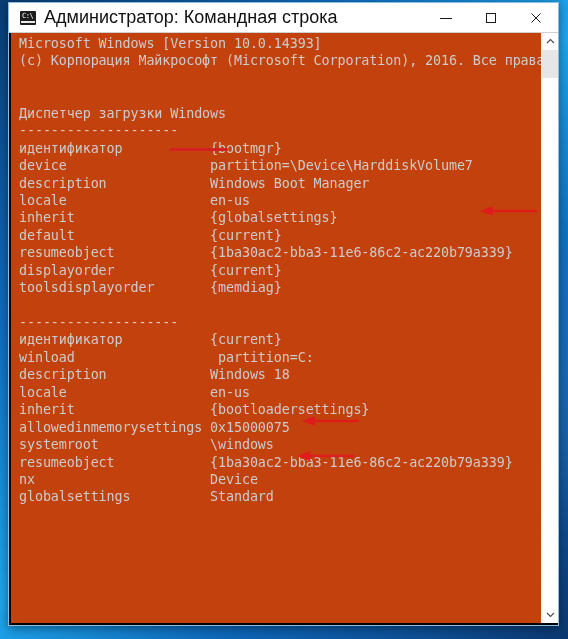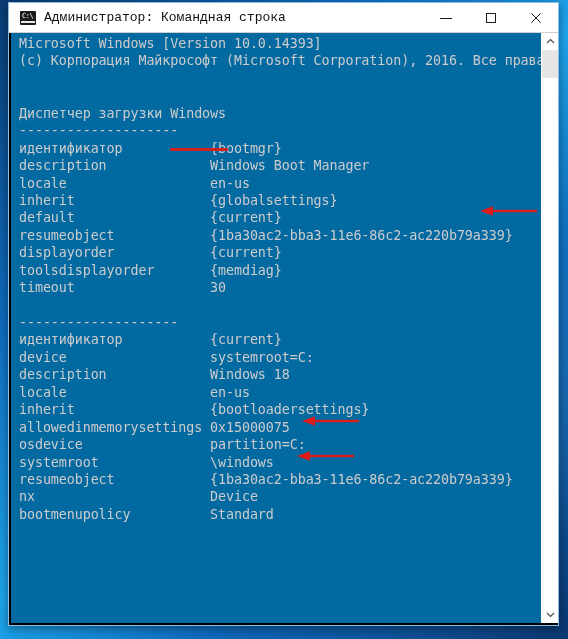--- a/index.html
+++ b/index.html
@@ -75,22 +75,22 @@
     letter-spacing: -0.5px;
   }
   .title-icon .bar {
     position: absolute;
     left: 1px; right: 1px;
     bottom: 2px;
     height: 2px;
     background: #e8e8e8;
   }
   .title-text {
-    font-family: Liberation Mono, monospace;
-    font-size: 13px;
+    font-family: Liberation Sans, sans-serif;
+    font-size: 18px;
     color: #111111;
     white-space: nowrap;
     flex: 1 1 auto;
   }
   .win-controls {
     display: flex;
     align-items: stretch;
     height: 29px;
     flex: 0 0 auto;
   }
@@ -115,21 +115,21 @@
     box-sizing: border-box;
   }
   .console-border-l {
     width: 2px;
     background: #000000;
     flex: 0 0 auto;
   }
   .console-text {
     flex: 1 1 auto;
     position: relative;
-    background: #0369a1;
+    background: #c2410c;
     overflow: hidden;
     padding-top: 2px;
   }
   .line {
     position: relative;
     height: 17.45px;
     line-height: 17.45px;
     white-space: pre;
     font-family: "DejaVu Sans Mono", monospace;
     font-size: 13.4px;
@@ -229,41 +229,40 @@
 
       <div class="console-text" id="console-text">
 
         <div class="line">Microsoft Windows [Version 10.0.14393]</div>
           <div class="line">(c) Корпорация Майкрософт (Microsoft Corporation), 2016. Все права</div>
           <div class="line"></div>
           <div class="line"></div>
           <div class="line">Диспетчер загрузки Windows</div>
           <div class="line">--------------------</div>
           <div class="line">идентификатор           {bootmgr}</div>
+          <div class="line">device                  partition=\Device\HarddiskVolume7</div>
           <div class="line">description             Windows Boot Manager</div>
           <div class="line">locale                  en-us</div>
           <div class="line">inherit                 {globalsettings}</div>
           <div class="line">default                 {current}</div>
           <div class="line">resumeobject            {1ba30ac2-bba3-11e6-86c2-ac220b79a339}</div>
           <div class="line">displayorder            {current}</div>
           <div class="line">toolsdisplayorder       {memdiag}</div>
-          <div class="line">timeout                 30</div>
           <div class="line"></div>
           <div class="line">--------------------</div>
           <div class="line">идентификатор           {current}</div>
-          <div class="line">device                  systemroot=C:</div>
+          <div class="line">winload                  partition=C:</div>
           <div class="line">description             Windows 18</div>
           <div class="line">locale                  en-us</div>
           <div class="line">inherit                 {bootloadersettings}</div>
           <div class="line">allowedinmemorysettings 0x15000075</div>
-          <div class="line">osdevice                partition=C:</div>
           <div class="line">systemroot              \windows</div>
           <div class="line">resumeobject            {1ba30ac2-bba3-11e6-86c2-ac220b79a339}</div>
           <div class="line">nx                      Device</div>
-          <div class="line">bootmenupolicy          Standard</div>
+          <div class="line">globalsettings          Standard</div>
           <div class="line"></div>
           <div class="underline" style="left:159px; top:115px; width:58px;"></div>
 
         <div class="arrow" style="left:469px; top:172px; width:57px;">
           <svg width="57" height="12" viewBox="0 0 57 12">
             <path d="M0 6 L13 1.2 L13 10.8 Z" fill="#e01b1b"></path>
             <rect x="12" y="4.8" width="45" height="2.4" fill="#e01b1b"></rect>
           </svg>
         </div>
 

